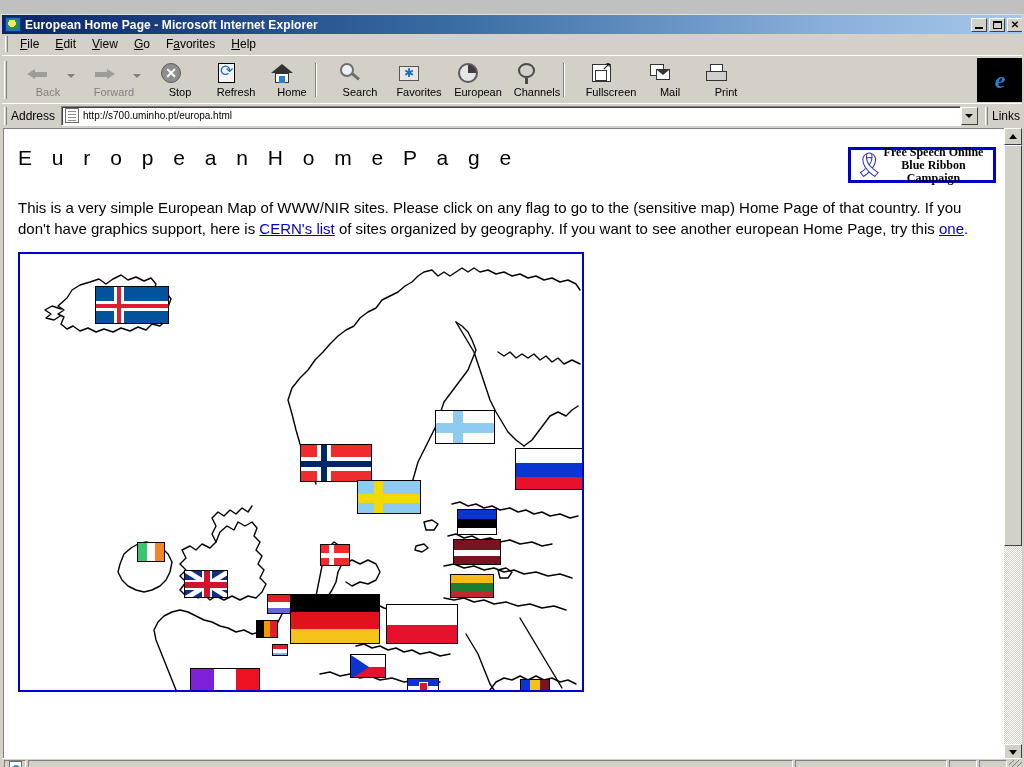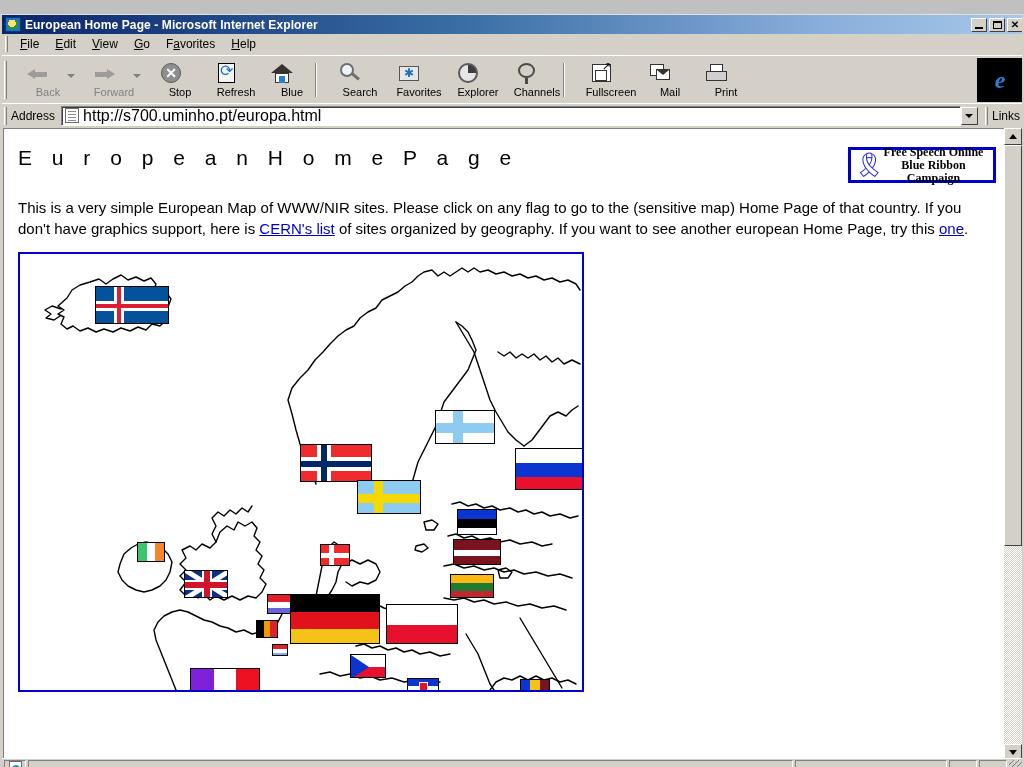--- a/index.html
+++ b/index.html
@@ -269,21 +269,21 @@
   .addr-doc {
     width: 14px; height: 15px; margin: 0 4px 0 3px; flex: none;
     background: #ffffff; border: 1px solid #6b6b6b; position: relative;
   }
   .addr-doc::after {
     content: ""; position: absolute; left: 2px; top: 2px; right: 2px; height: 1px;
     background: #8a8a8a;
     box-shadow: 0 3px 0 #8a8a8a, 0 6px 0 #8a8a8a, 0 9px 0 #8a8a8a;
   }
   .addr-url {
-    font-size: 16px; color: #000; white-space: nowrap; overflow: hidden;
+    font-size: 10px; color: #000; white-space: nowrap; overflow: hidden;
     font-family: "Liberation Sans", sans-serif;
   }
   .addr-drop {
     width: 17px; height: 18px; flex: none; margin-right: 3px;
     background: #d4d0c8;
     border: 1px solid #ffffff; border-right-color: #404040; border-bottom-color: #404040;
     display: flex; align-items: center; justify-content: center;
   }
   .addr-drop span {
     width: 0; height: 0;
@@ -510,21 +510,21 @@
     </div>
 
     <div class="tb-btn">
       <div class="tb-icon">
         <div class="home-ic">
             <div class="roof"></div>
             <div class="body"></div>
             <div class="door"></div>
           </div>
       </div>
-      <div class="lbl">Blue</div>
+      <div class="lbl">Home</div>
     </div>
 
     <div class="tb-sep"></div>
 
     <div class="tb-btn">
       <div class="tb-icon">
         <div class="search-ic">
             <div class="glass"></div>
             <div class="handle"></div>
           </div>
@@ -539,21 +539,21 @@
             <div class="star">✱</div>
           </div>
       </div>
       <div class="lbl">Favorites</div>
     </div>
 
     <div class="tb-btn">
       <div class="tb-icon">
           <div class="hist-ic"></div>
         </div>
-      <div class="lbl">Explorer</div>
+      <div class="lbl">European</div>
     </div>
 
     <div class="tb-btn wide">
       <div class="tb-icon">
         <div class="chan-ic">
             <div class="globe"></div>
             <div class="stand"></div>
           </div>
       </div>
       <div class="lbl">Channels</div>

